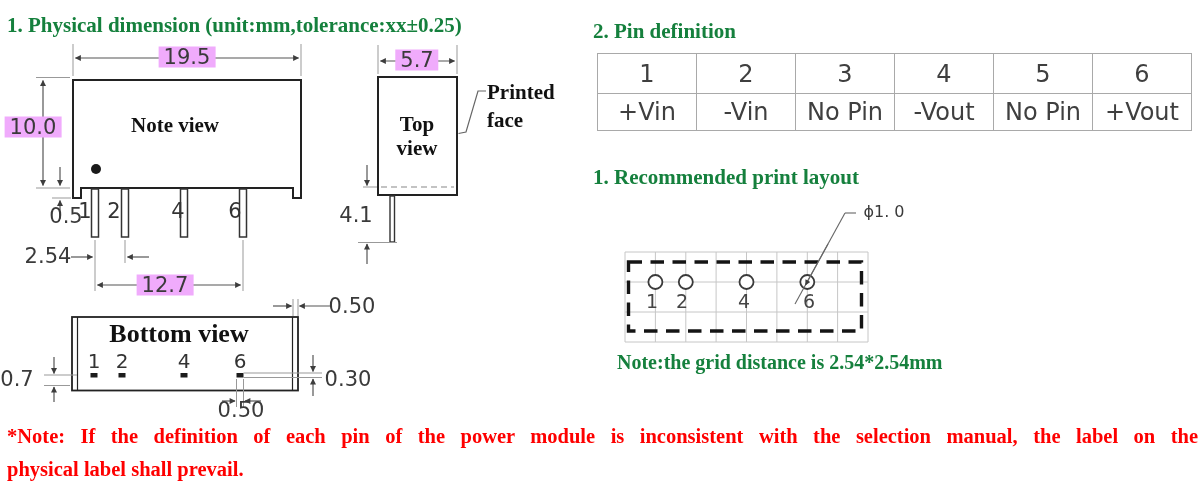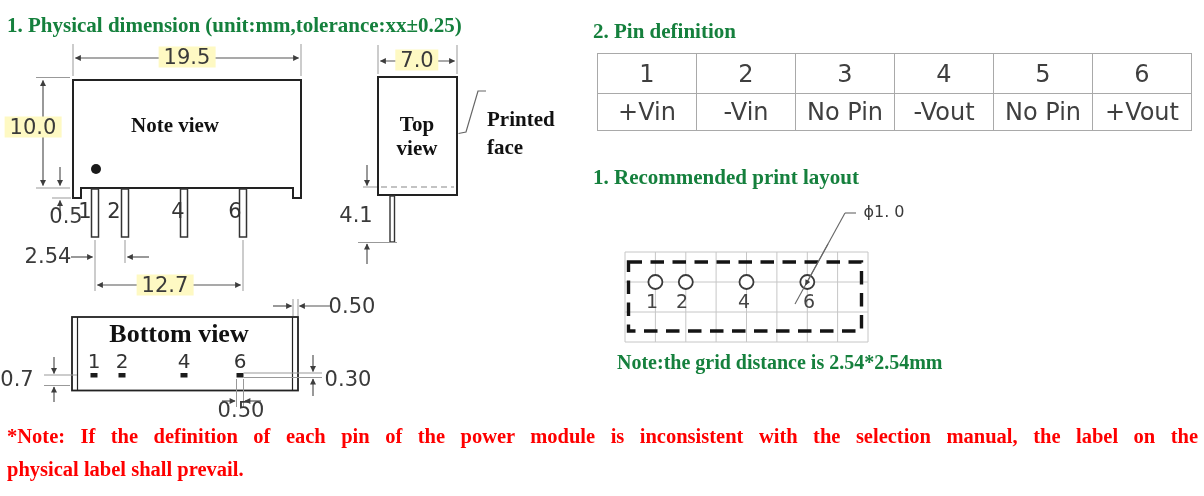--- a/index.html
+++ b/index.html
@@ -8,30 +8,30 @@
   #drawing{position:absolute;left:0;top:0;}
 
   .ttl{position:absolute;font:bold 21px "Liberation Serif",serif;color:#15803d;white-space:nowrap;}
   .ttl.small{font-size:20px;}
 
   .viewlbl{position:absolute;transform:translate(-50%,-50%);font:bold 21px "Liberation Serif",serif;
            color:#111;white-space:nowrap;}
 
   .dim{position:absolute;transform:translate(-50%,-50%);font:21px "DejaVu Sans",sans-serif;
        color:#3a3a3a;white-space:nowrap;line-height:1;}
-  .dim.bg{background:#fef9c3;padding:0 5px;}
+  .dim.bg{background:#f0abfc;padding:0 5px;}
   .dim.f20{font-size:16px;}
 
   .pn{position:absolute;transform:translate(-50%,-50%);font:21px "DejaVu Sans",sans-serif;
       color:#333;line-height:1;}
   .pn.f20{font-size:20px;}
   .pn.f19{font-size:19px;color:#444;}
 
   .printedface{position:absolute;left:487px;top:78px;width:90px;
-               font:bold 21px "Liberation Serif",serif;color:#111;line-height:1.35;margin-top:27px;}
+               font:bold 21px "Liberation Serif",serif;color:#111;line-height:1.35;}
   .topviewlbl{position:absolute;left:417px;top:136px;transform:translate(-50%,-50%);width:56px;
               text-align:center;font:bold 21px "Liberation Serif",serif;color:#111;line-height:1.15;}
 
   #pintable{position:absolute;left:597px;top:53px;width:595px;border-collapse:collapse;
             table-layout:fixed;font-family:"DejaVu Sans",sans-serif;color:#3f3f3f;}
   #pintable td{border:1.5px solid #a9a9a9;text-align:center;vertical-align:middle;
                font-size:24px;padding:0;overflow:hidden;}
   #pintable tr.hdr td{height:39px;}
   #pintable tr.val td{height:36px;}
 
@@ -171,21 +171,21 @@
   <div class="topviewlbl">Top view</div>
   <div class="viewlbl" style="left:179px;top:334px;font-size:26px;">Bottom view</div>
   <div class="printedface">Printed face</div>
 
   <div class="dim bg" style="left:187px;top:57px;">19.5</div>
   <div class="dim bg" style="left:33px;top:127px;">10.0</div>
   <div class="dim" style="left:66px;top:216px;">0.5</div>
   <div class="dim" style="left:48px;top:256px;">2.54</div>
   <div class="dim bg" style="left:165px;top:285px;">12.7</div>
 
-  <div class="dim bg" style="left:417px;top:60px;">7.0</div>
+  <div class="dim bg" style="left:417px;top:60px;">5.7</div>
   <div class="dim" style="left:356px;top:215px;">4.1</div>
 
   <div class="dim" style="left:17px;top:379px;">0.7</div>
   <div class="dim" style="left:348px;top:379px;">0.30</div>
   <div class="dim" style="left:241px;top:410px;">0.50</div>
   <div class="dim" style="left:352px;top:306px;">0.50</div>
 
   <div class="dim f20" style="left:884px;top:212px;">ϕ1. 0</div>
 
   <div class="pn" style="left:85px;top:211px;">1</div>

